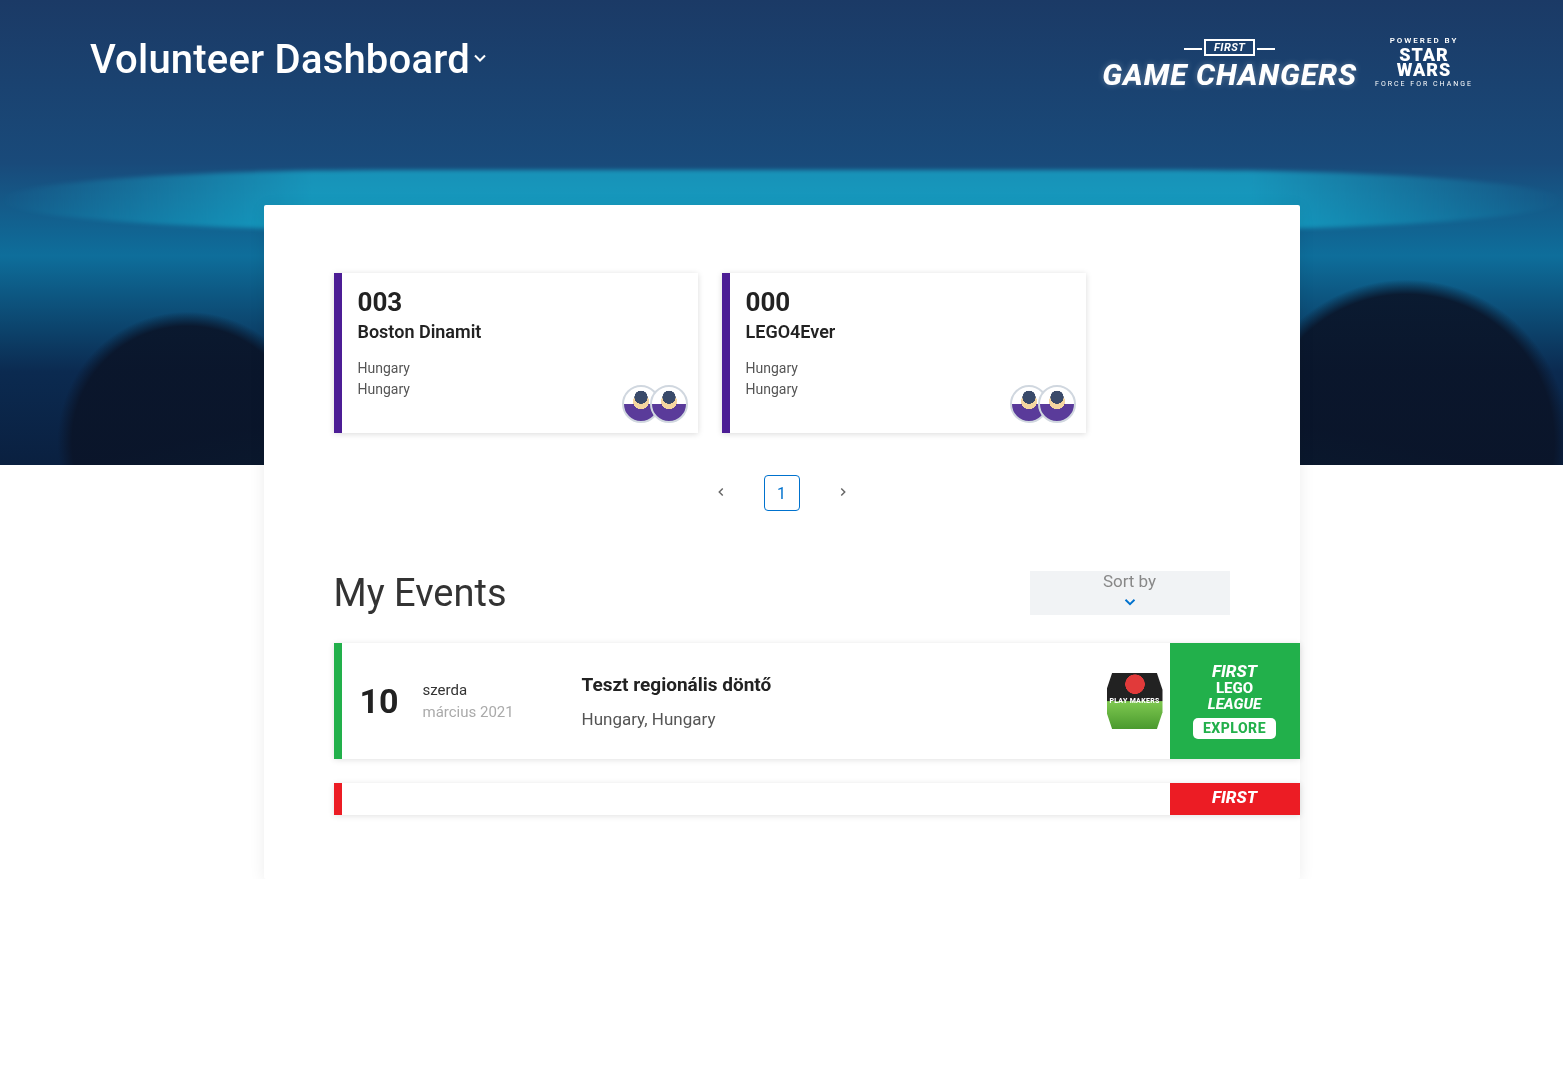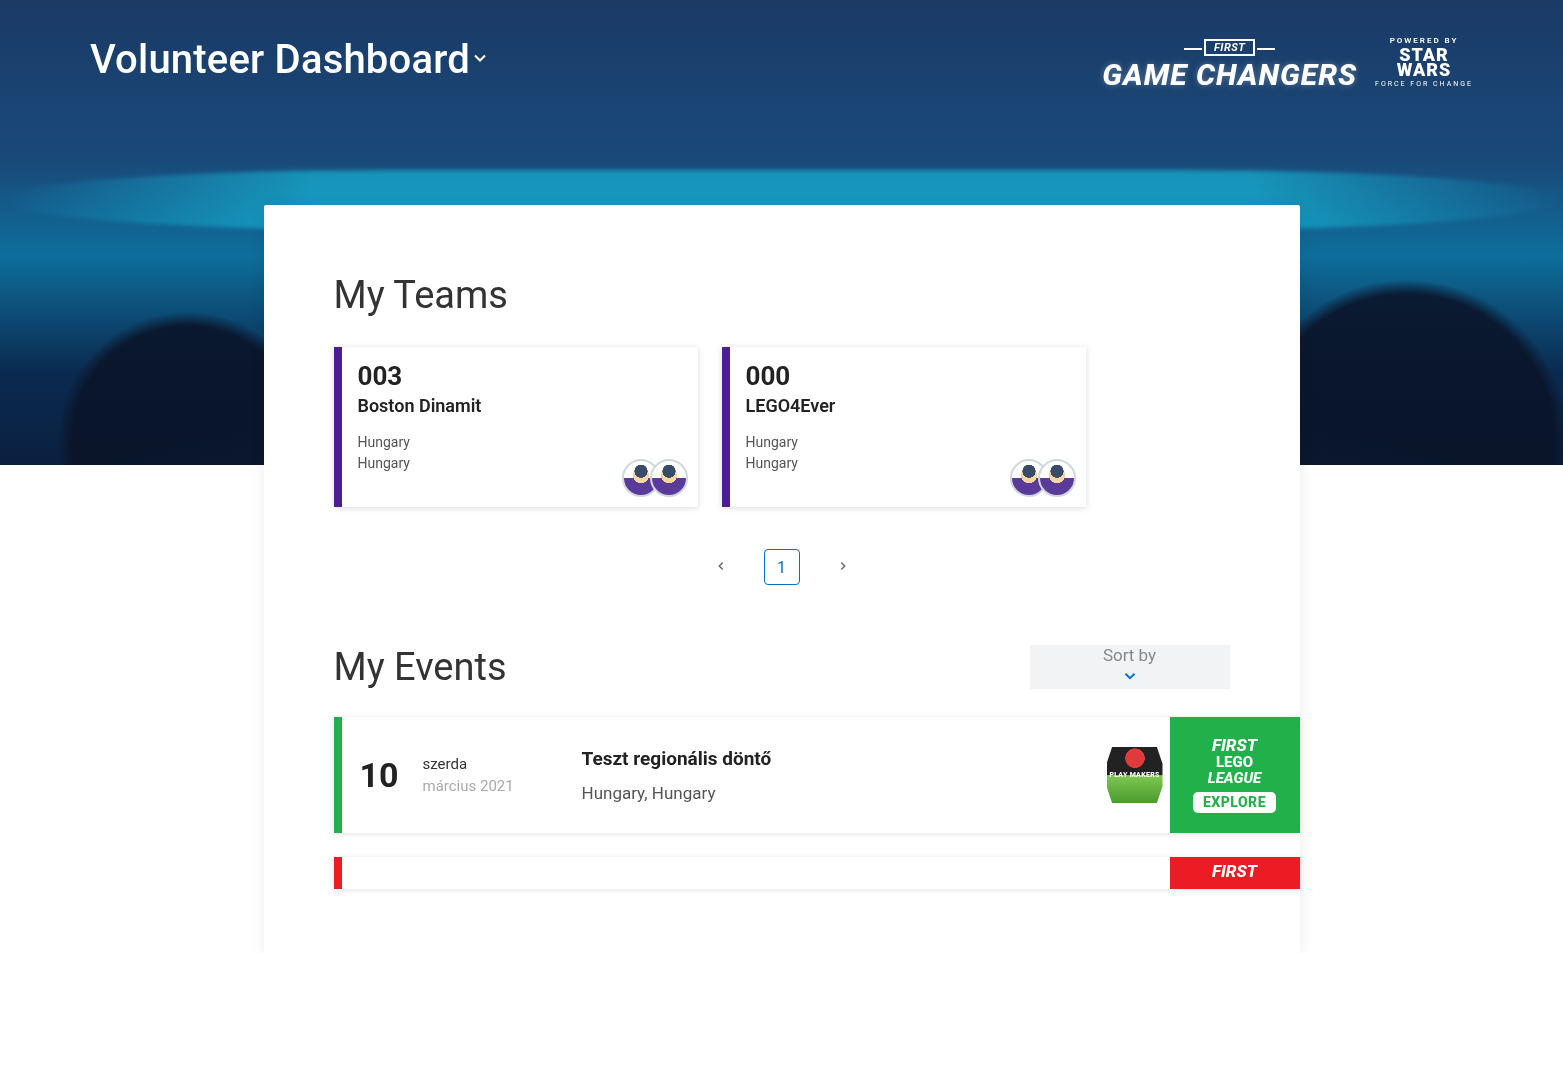--- a/index.html
+++ b/index.html
@@ -173,21 +173,20 @@
         <div class="sw-logo">STAR</div>
         <div class="sw-logo">WARS</div>
         <div class="sw-sub">FORCE FOR CHANGE</div>
       </div>
     </div>
   </div>
 </div>
 
 <div class="panel">
 
-  <h2 class="section-title">My Teams</h2>
 
   <div class="team-grid">
     <div class="team-card">
       <div class="team-id">003</div>
       <div class="team-name">Boston Dinamit</div>
       <div class="team-loc">
         <div>Hungary</div>
         <div>Hungary</div>
       </div>
       <div class="avatars">

